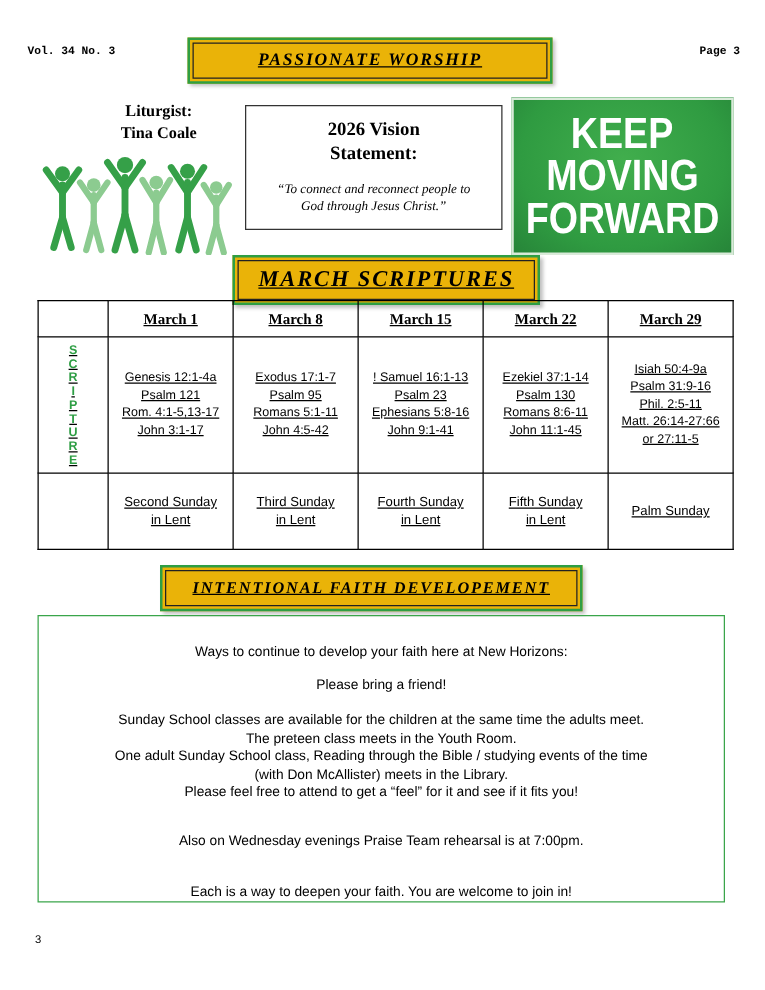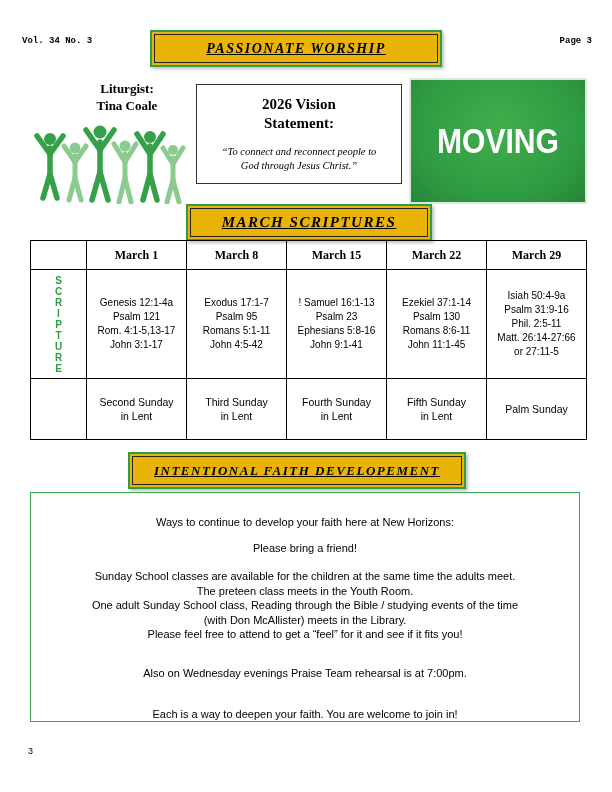--- a/index.html
+++ b/index.html
@@ -15,49 +15,49 @@
 
   
   .banner { position:absolute; background:#eab308; border:2px solid #2e9e44; padding:2px; box-shadow:2px 2px 3px rgba(0,0,0,0.25); }
   .banner-inner { border:1px solid #222; padding:4px 8px 5px; text-align:center; }
   .banner-title {
     font-family:"Liberation Serif", serif; font-weight:bold; font-style:italic;
     text-decoration:underline; letter-spacing:1.5px; font-size:14px; white-space:nowrap;
   }
   .banner-worship { left:150px; top:30px; width:284px; }
   .banner-scriptures { left:186px; top:204px; width:238px; }
-  .banner-scriptures .banner-title { font-size:15px; }
+  .banner-scriptures .banner-title { font-size:18px; }
   .banner-faith { left:128px; top:452px; width:330px; }
   .banner-faith .banner-title { font-size:13px; }
 
   
   .liturgist { position:absolute; left:62px; top:80px; width:130px; text-align:center;
     font-family:"Liberation Serif", serif; font-weight:bold; font-size:13px; line-height:17px; }
 
   
   .vision-box { position:absolute; left:196px; top:84px; width:204px; height:98px;
     border:1px solid #333; text-align:center; }
   .vision-title { font-family:"Liberation Serif", serif; font-weight:bold; font-size:15px; line-height:19px; margin-top:10px; }
   .vision-quote { font-family:"Liberation Serif", serif; font-style:italic; font-size:10.5px; line-height:14px; margin-top:12px; }
 
   
   .poster { position:absolute; left:409px; top:78px; width:178px; height:126px;
     background:radial-gradient(ellipse at 50% 40%, #41ae4d 0%, #2f9b41 65%, #268338 100%);
     display:flex; flex-direction:column; justify-content:center; align-items:center;
-    box-shadow:0 0 0 2px #d9ead9 inset;gap:43px; }
+    box-shadow:0 0 0 2px #d9ead9 inset; }
   .poster-line { color:#ffffff; font-weight:bold; font-size:35px; line-height:34px;
     transform:scaleX(0.86); transform-origin:center; letter-spacing:0px;
     font-family:"Liberation Sans", sans-serif; }
 
   
   .crowd { position:absolute; left:30px; top:112px; width:160px; height:92px; }
 
   
   .table-wrap { position:absolute; left:30px; top:240px; }
-  table.scripture-table { border-collapse:collapse; table-layout:fixed; width:556px; }
+  table.scripture-table { border-collapse:collapse; table-layout:fixed; width:556px;text-decoration:underline; }
   table.scripture-table td { border:1px solid #000; text-align:center; vertical-align:middle; padding:2px; }
   .c-side { width:56px; } .c-date { width:100px; }
   .row-dates td { height:24px; font-family:"Liberation Serif", serif; font-weight:bold; font-size:12px; }
   .row-readings td { height:104px; }
   .row-sunday td { height:56px; }
   .reading-line { font-size:10px; line-height:14px; }
   .reading-line:empty { display:none; }
   .sunday-line { font-size:10.5px; line-height:14px; }
   .sunday-line:empty { display:none; }
   .side-letters { color:#2e9e44; font-weight:bold; font-size:10px; line-height:11px; }

